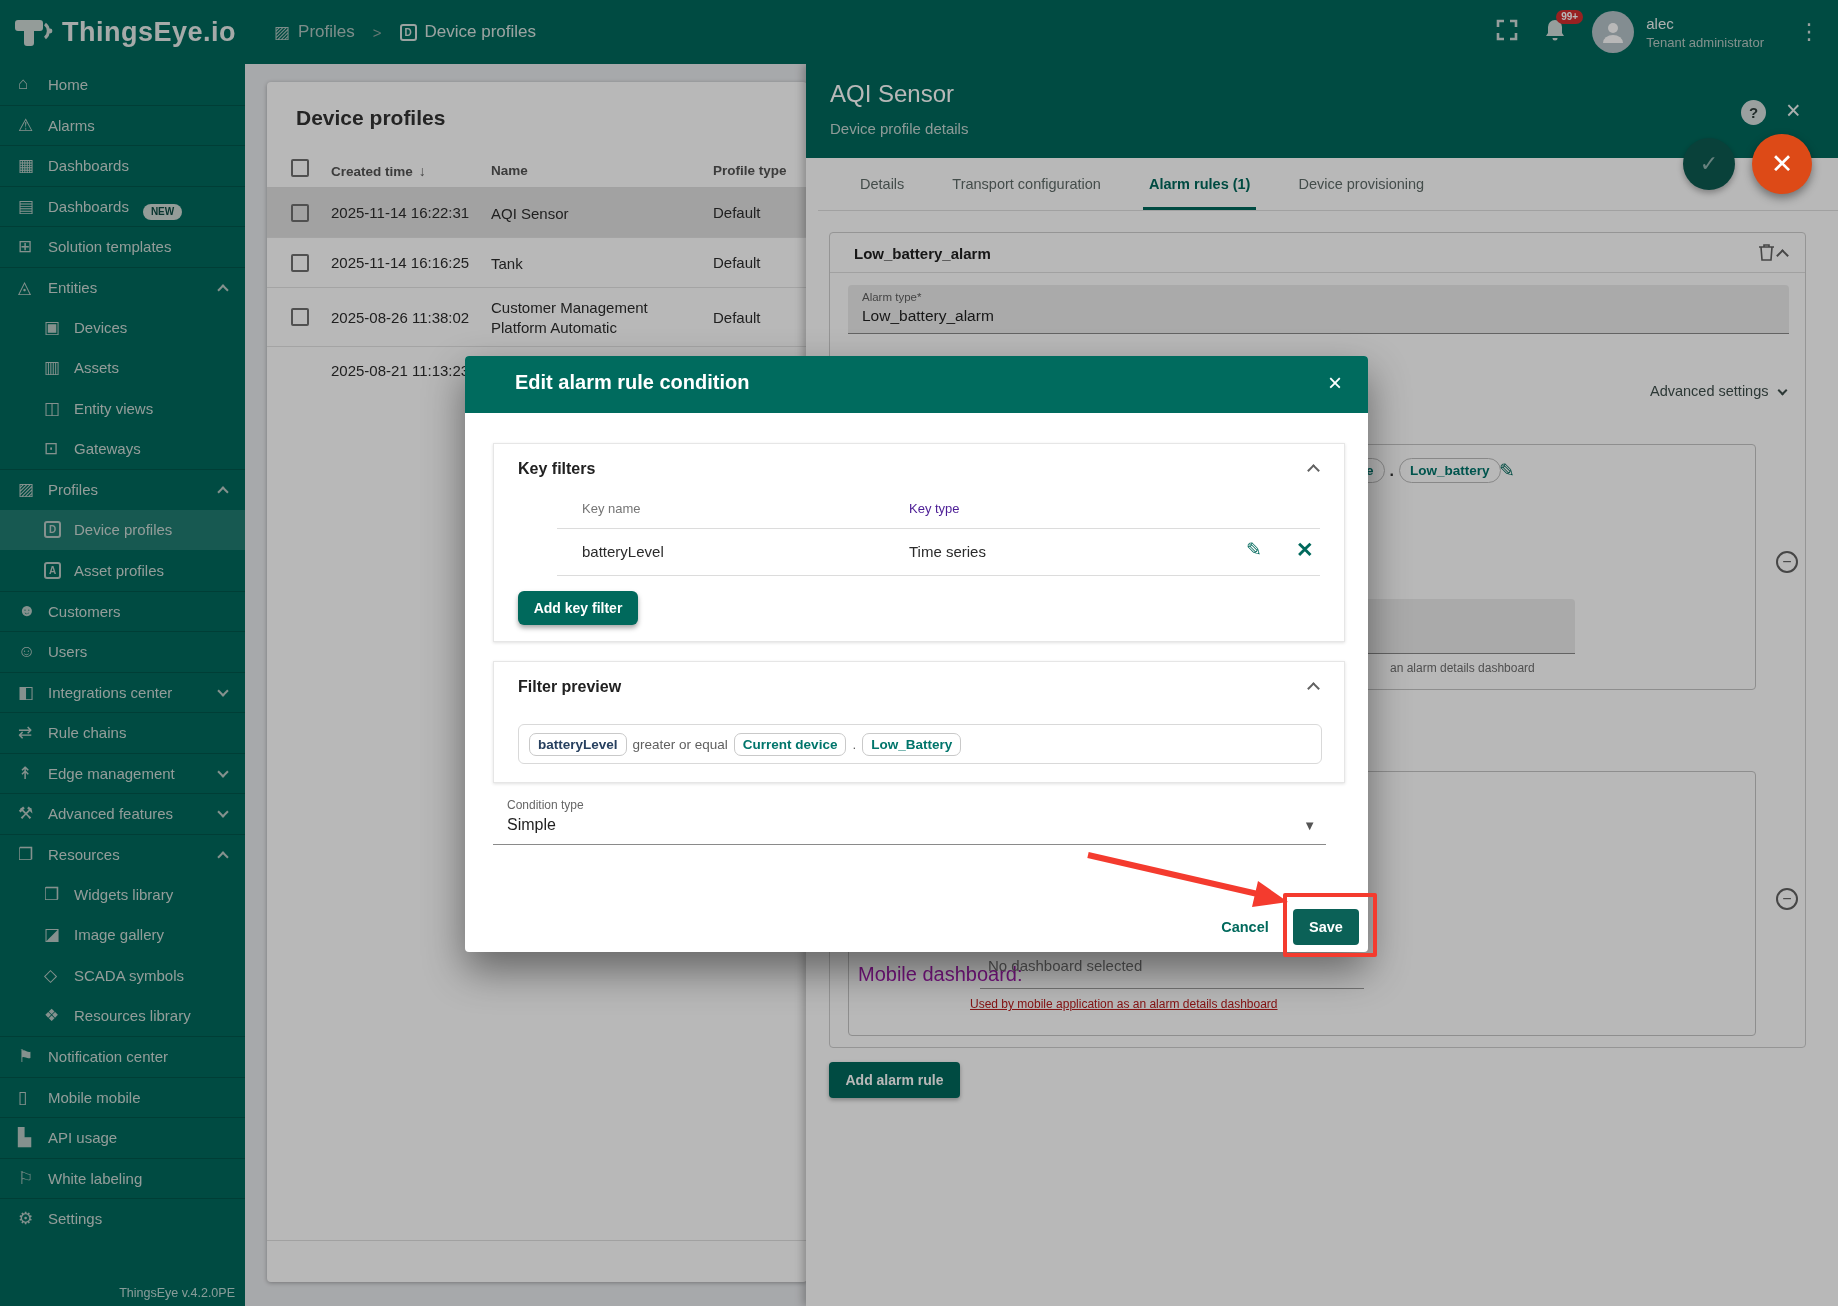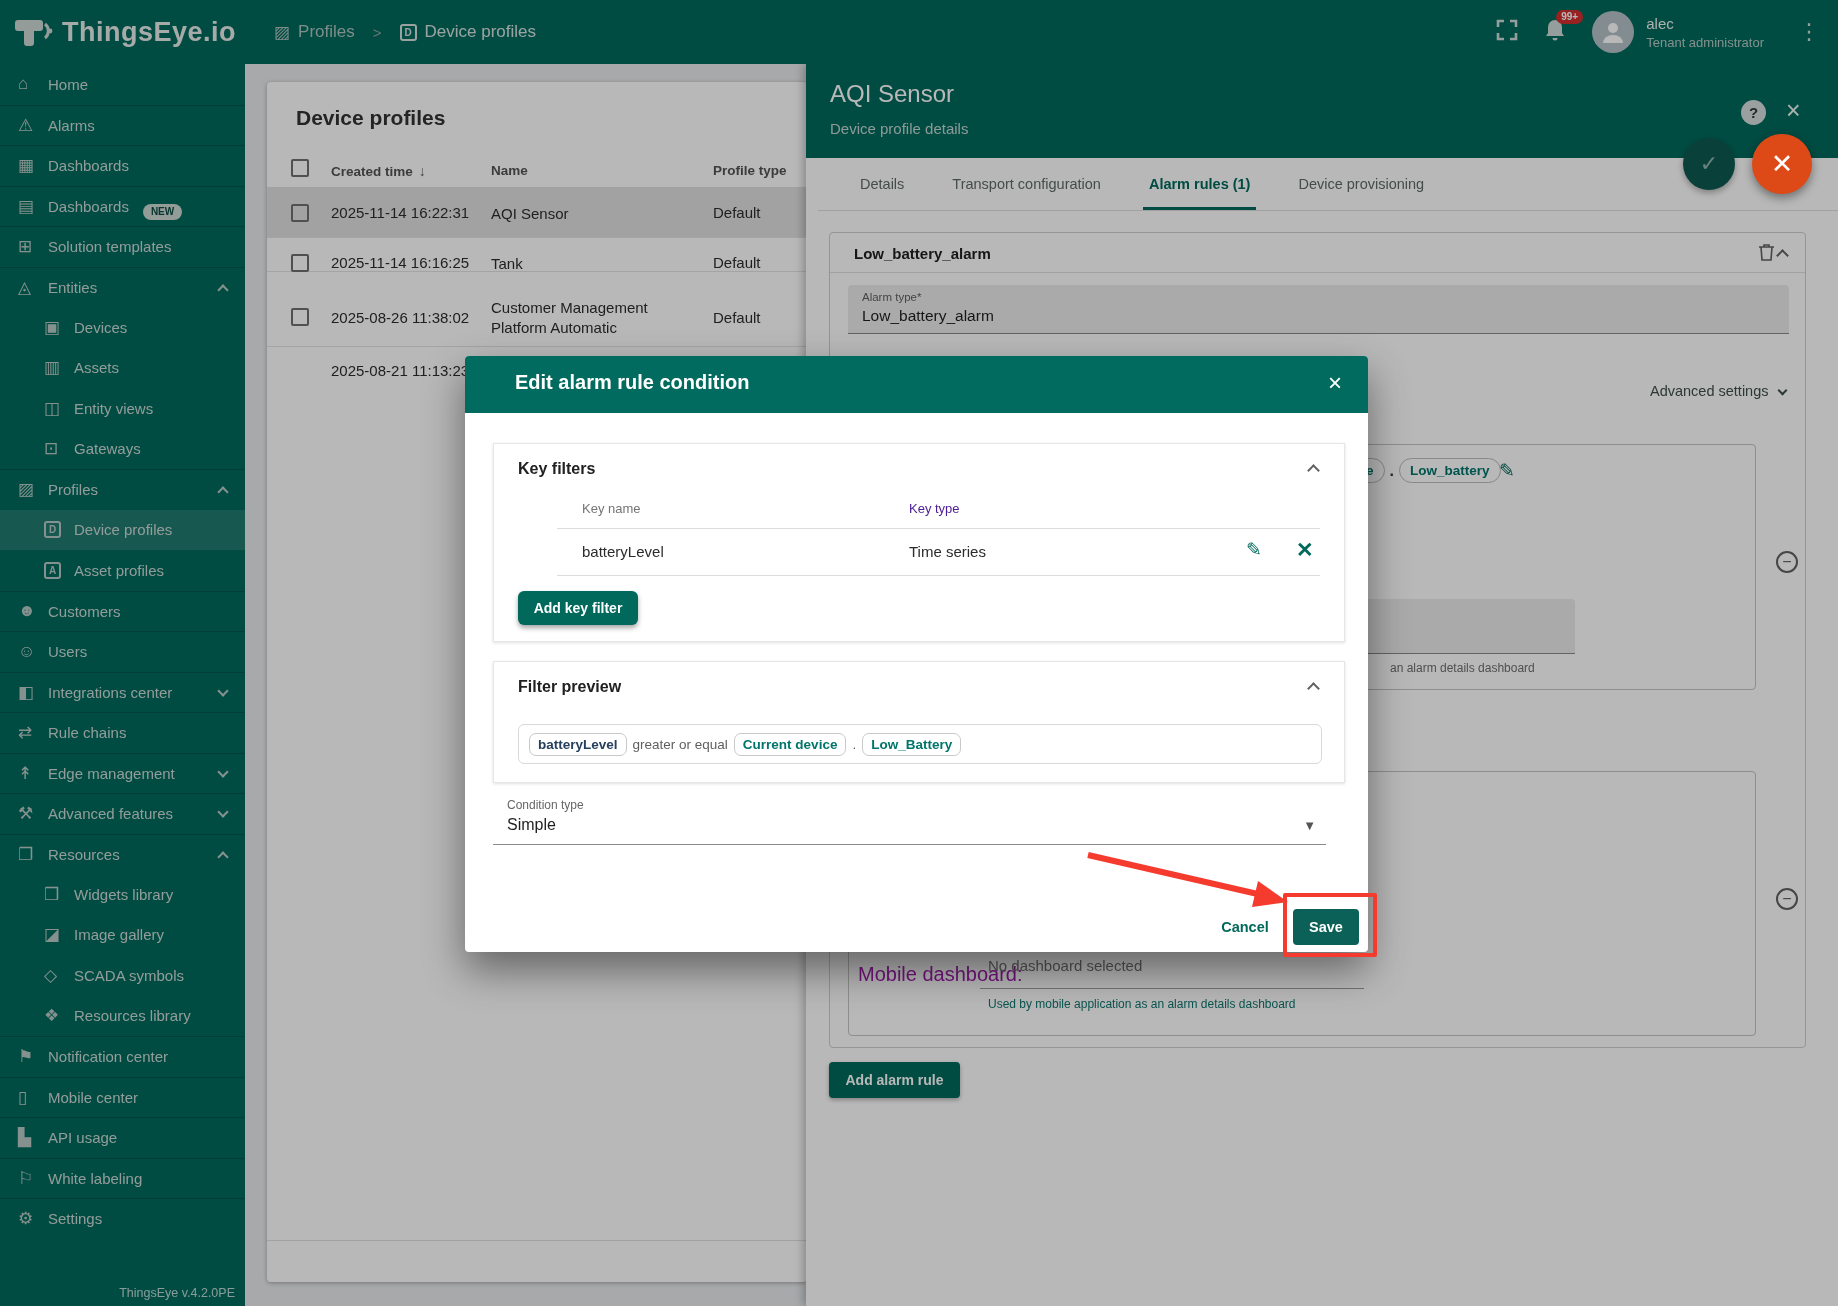--- a/index.html
+++ b/index.html
@@ -88,21 +88,21 @@
   .pencil { color:#00695C; font-size:19px; cursor:pointer; }
   .p-pencil { position:absolute; left:669px; top:226px; }
   .minus-circle { position:absolute; width:22px; height:22px; border:2px solid #616161; border-radius:50%; color:#616161; font-size:16px; line-height:18px; text-align:center; cursor:pointer; }
   .minus1 { left:946px; top:318px; }
   .minus2 { left:946px; top:655px; }
   .dash-select { position:absolute; left:220px; top:366px; width:525px; height:55px; background:#ececec; border-radius:4px 4px 0 0; border-bottom:1px solid #8a8a8a; }
   .hint1 { position:absolute; left:560px; top:428px; font-size:12px; color:#6f6f6f; }
   .mob-label { position:absolute; left:28px; top:730px; font-size:20px; color:#a21caf; }
   .mob-value { position:absolute; left:158px; top:724px; font-size:15px; color:#757575; }
   .mob-line { position:absolute; left:150px; top:755px; width:384px; height:1px; background:#9e9e9e; }
-  .mob-hint { position:absolute; left:158px; top:764px; font-size:12px; color:#0f766e; }
+  .mob-hint { position:absolute; left:140px; top:764px; font-size:12px; color:#b91c1c;text-decoration:underline; }
   .add-rule-btn { position:absolute; left:23px; top:998px; width:131px; height:36px; background:#00695C; color:#fff; border:none; border-radius:4px; font-size:14px; font-weight:bold; font-family:inherit; box-shadow:0 2px 4px rgba(0,0,0,.3); cursor:pointer; }
 
   
   .backdrop { position:absolute; inset:0; background:rgba(0,0,0,0.28); z-index:50; }
 
   
   .fab-close { position:absolute; left:1752px; top:134px; width:60px; height:60px; border-radius:50%; background:#DD4A17; color:#fff; font-size:27px; display:flex; align-items:center; justify-content:center; z-index:60; box-shadow:0 4px 10px rgba(0,0,0,.4); cursor:pointer; }
 
   
   .modal { position:absolute; left:465px; top:356px; width:903px; height:596px; background:#fff; border-radius:4px; z-index:100; box-shadow:0 18px 40px rgba(0,0,0,.45); }
@@ -298,21 +298,21 @@
     <div class="side-item sub">
         <span class="s-icon">❖</span>
         <span>Resources library</span>
       </div>
     <div class="side-item divided">
         <span class="s-icon">⚑</span>
         <span>Notification center</span>
       </div>
     <div class="side-item divided">
         <span class="s-icon">▯</span>
-        <span>Mobile center</span>
+        <span>Mobile mobile</span>
       </div>
     <div class="side-item divided">
         <span class="s-icon">▙</span>
         <span>API usage</span>
       </div>
     <div class="side-item divided">
         <span class="s-icon">⚐</span>
         <span>White labeling</span>
       </div>
     <div class="side-item divided">
@@ -330,21 +330,21 @@
         <span class="col-created"><span>Created time</span><span class="sort-arrow">↓</span></span>
         <span class="col-name">Name</span>
         <span class="col-type">Profile type</span>
       </div>
       <div class="trow" style="top:106px; height:50px; background:#e1e1e1;">
         <span class="checkbox" style="top:16px;"></span>
         <span class="cell-created" style="top:16px;">2025-11-14 16:22:31</span>
         <span class="cell-name" style="top:16px;">AQI Sensor</span>
         <span class="cell-type" style="top:16px;">Default</span>
       </div>
-      <div class="trow" style="top:156px; height:34px;">
+      <div class="trow" style="top:156px; height:50px;">
         <span class="checkbox" style="top:16px;"></span>
         <span class="cell-created" style="top:16px;">2025-11-14 16:16:25</span>
         <span class="cell-name" style="top:16px;">Tank</span>
         <span class="cell-type" style="top:16px;">Default</span>
       </div>
       <div class="trow" style="top:206px; height:59px;">
         <span class="checkbox" style="top:20px;"></span>
         <span class="cell-created" style="top:21px;">2025-08-26 11:38:02</span>
         <span class="cell-name" style="top:10px;">Customer Management Platform Automatic</span>
         <span class="cell-type" style="top:21px;">Default</span>

